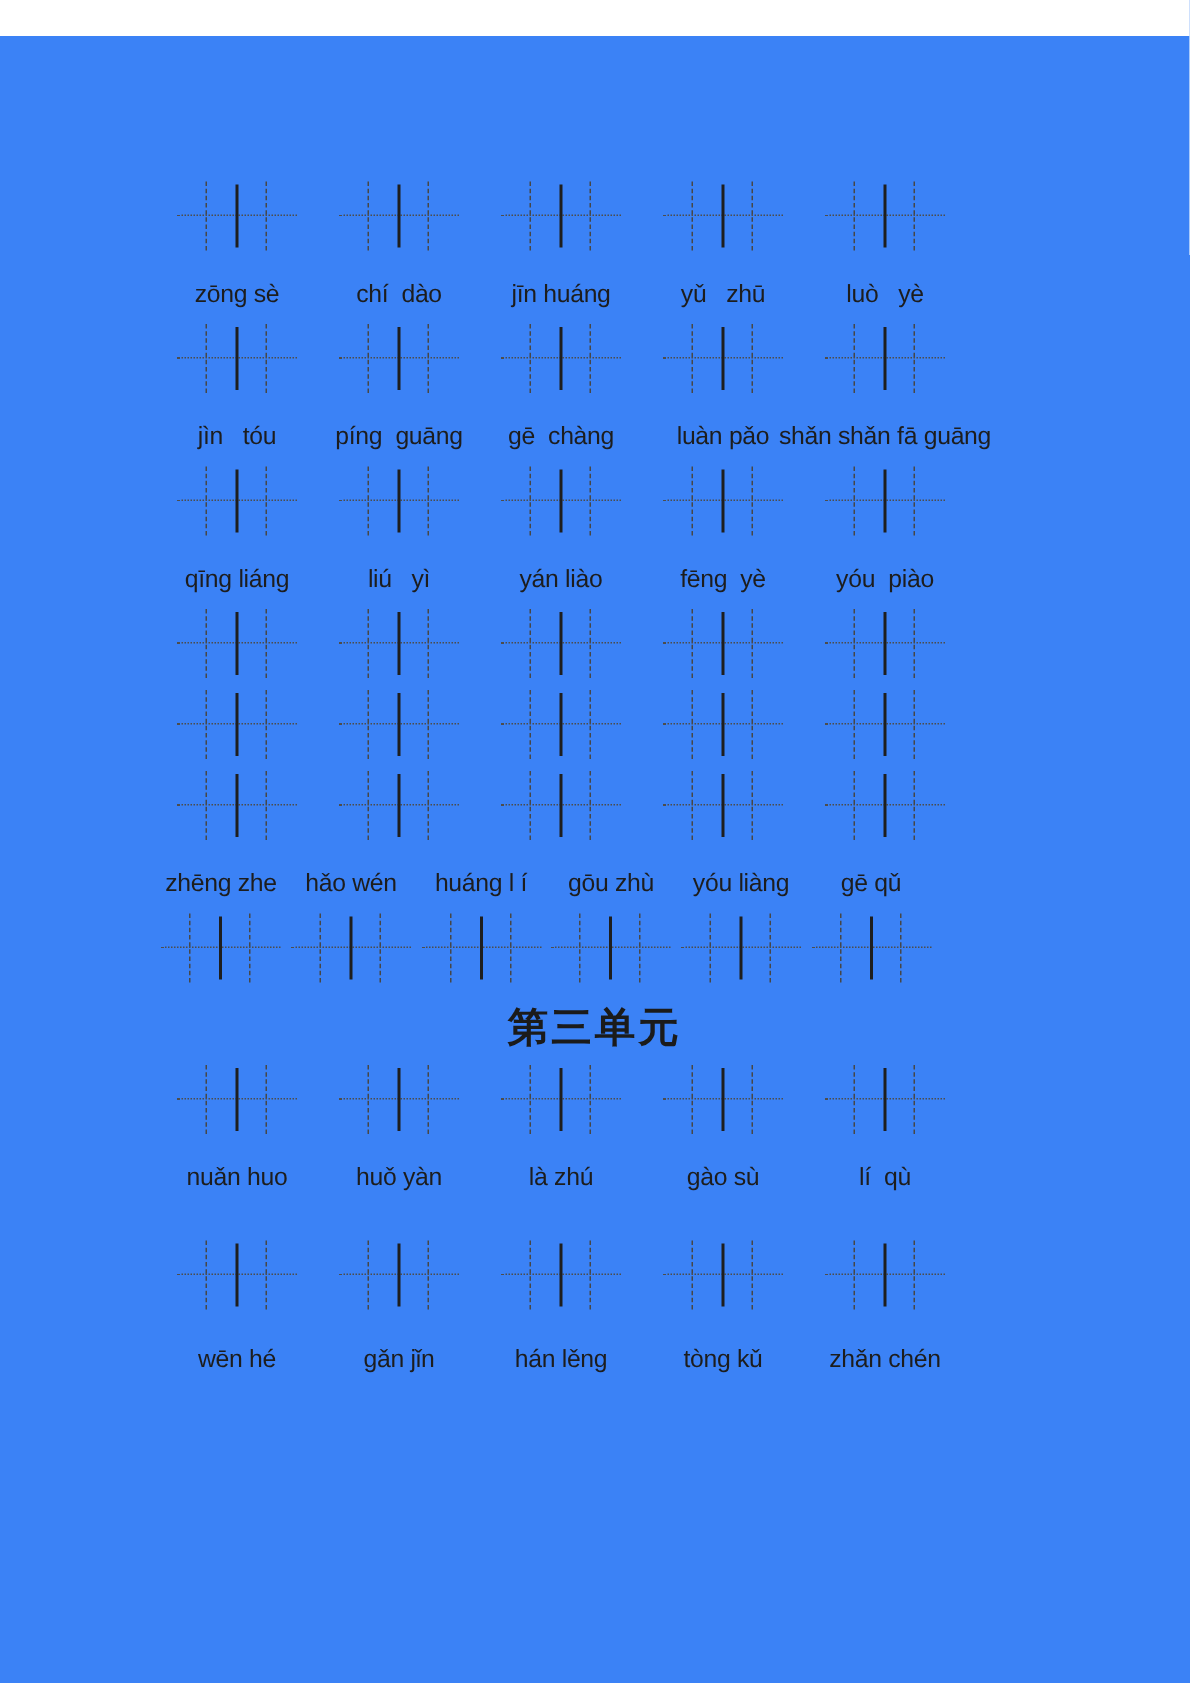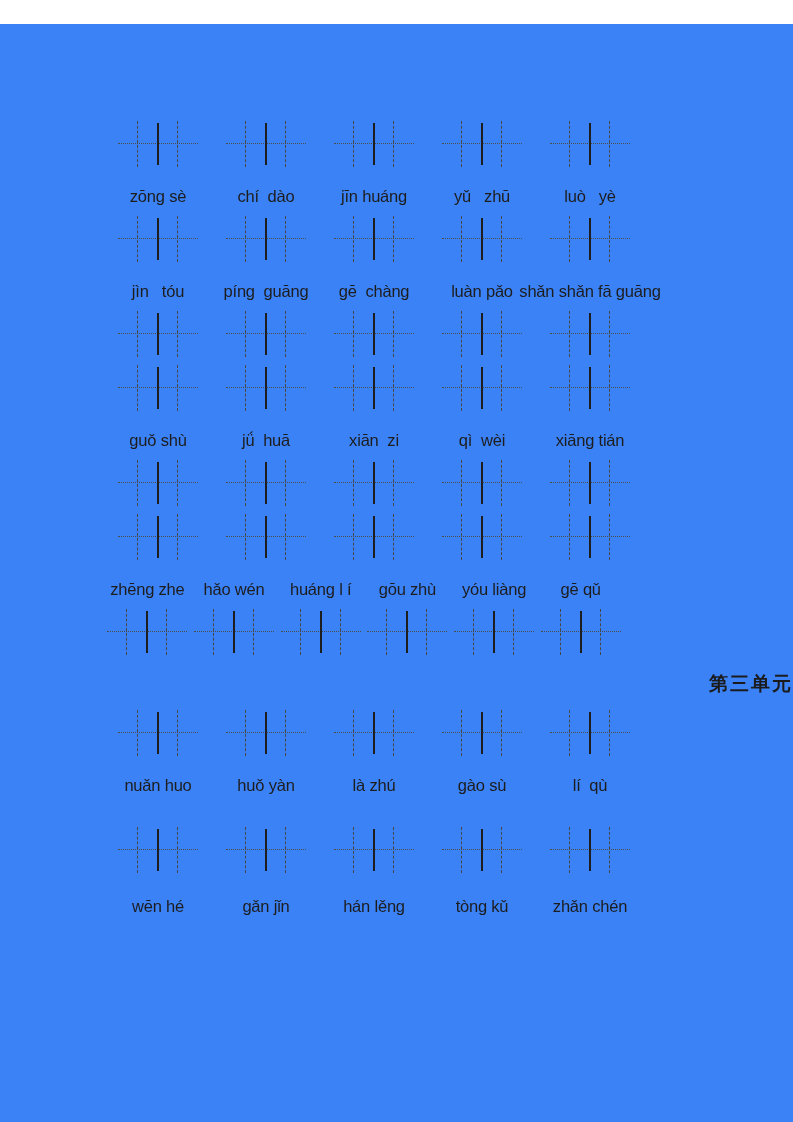--- a/index.html
+++ b/index.html
@@ -15,23 +15,23 @@
   .word{white-space:pre;}
   .row-grids{margin-top:8px;}
   
   .tzg{position:relative;width:80px;height:46px;}
   .tzg .h{position:absolute;left:0;right:0;top:22px;height:0;border-top:1px dotted #4d4d4d;}
   .tzg .dv{position:absolute;top:0;bottom:0;width:0;border-left:1px dashed #474747;}
   .tzg .dv.l{left:19px;}
   .tzg .dv.r{left:59px;}
   .tzg .sv{position:absolute;top:2px;bottom:2px;left:39px;width:2px;background:#1e1e1e;}
   .row-header{
-    display:block;width:100%;margin-left:0;margin-top:13px;text-align:right;
-    font-weight:bold;font-size:19px;line-height:34px;color:#1b1b1b;letter-spacing:2px;
-    font-family:Liberation Mono, monospace;
+    display:block;width:100%;margin-left:0;margin-top:13px;text-align:center;
+    font-weight:bold;font-size:27px;line-height:34px;color:#1b1b1b;letter-spacing:2px;
+    font-family:Liberation Sans, sans-serif;
   }
   #sheet > *:first-child{margin-top:0;}
   #sheet > *:nth-child(15){margin-top:30px;}
   #sheet > *:nth-child(16){margin-top:21px;}
   #sheet > *:nth-child(17){margin-top:7px;}
   #sheet > *:nth-child(18){margin-top:18px;}
   #sheet > *:nth-child(19){margin-top:7px;}
 </style>
 </head>
 <body>
@@ -191,77 +191,77 @@
         </div>
         <div class="col">
           <div class="tzg">
             <div class="h"></div>
             <div class="dv l"></div>
             <div class="dv r"></div>
             <div class="sv"></div>
           </div>
         </div>
       </div>
-      <div class="row row-grids">
-        <div class="col">
-          <div class="tzg">
-            <div class="h"></div>
-            <div class="dv l"></div>
-            <div class="dv r"></div>
-            <div class="sv"></div>
-          </div>
-        </div>
-        <div class="col">
-          <div class="tzg">
-            <div class="h"></div>
-            <div class="dv l"></div>
-            <div class="dv r"></div>
-            <div class="sv"></div>
-          </div>
-        </div>
-        <div class="col">
-          <div class="tzg">
-            <div class="h"></div>
-            <div class="dv l"></div>
-            <div class="dv r"></div>
-            <div class="sv"></div>
-          </div>
-        </div>
-        <div class="col">
-          <div class="tzg">
-            <div class="h"></div>
-            <div class="dv l"></div>
-            <div class="dv r"></div>
-            <div class="sv"></div>
-          </div>
-        </div>
-        <div class="col">
-          <div class="tzg">
-            <div class="h"></div>
-            <div class="dv l"></div>
-            <div class="dv r"></div>
-            <div class="sv"></div>
-          </div>
-        </div>
-      </div>
       <div class="row row-pinyin">
         <div class="col">
-          <span class="word">guǒ shù</span>
-        </div>
-        <div class="col">
-          <span class="word">jǘ  huā</span>
-        </div>
-        <div class="col">
-          <span class="word">xiān  zi</span>
-        </div>
-        <div class="col">
-          <span class="word">qì  wèi</span>
-        </div>
-        <div class="col">
-          <span class="word">xiāng tián</span>
+          <span class="word">qīng liáng</span>
+        </div>
+        <div class="col">
+          <span class="word">liú   yì</span>
+        </div>
+        <div class="col">
+          <span class="word">yán liào</span>
+        </div>
+        <div class="col">
+          <span class="word">fēng  yè</span>
+        </div>
+        <div class="col">
+          <span class="word">yóu  piào</span>
+        </div>
+      </div>
+      <div class="row row-grids">
+        <div class="col">
+          <div class="tzg">
+            <div class="h"></div>
+            <div class="dv l"></div>
+            <div class="dv r"></div>
+            <div class="sv"></div>
+          </div>
+        </div>
+        <div class="col">
+          <div class="tzg">
+            <div class="h"></div>
+            <div class="dv l"></div>
+            <div class="dv r"></div>
+            <div class="sv"></div>
+          </div>
+        </div>
+        <div class="col">
+          <div class="tzg">
+            <div class="h"></div>
+            <div class="dv l"></div>
+            <div class="dv r"></div>
+            <div class="sv"></div>
+          </div>
+        </div>
+        <div class="col">
+          <div class="tzg">
+            <div class="h"></div>
+            <div class="dv l"></div>
+            <div class="dv r"></div>
+            <div class="sv"></div>
+          </div>
+        </div>
+        <div class="col">
+          <div class="tzg">
+            <div class="h"></div>
+            <div class="dv l"></div>
+            <div class="dv r"></div>
+            <div class="sv"></div>
+          </div>
         </div>
       </div>
       <div class="row row-grids">
         <div class="col">
           <div class="tzg">
             <div class="h"></div>
             <div class="dv l"></div>
             <div class="dv r"></div>
             <div class="sv"></div>
           </div>

